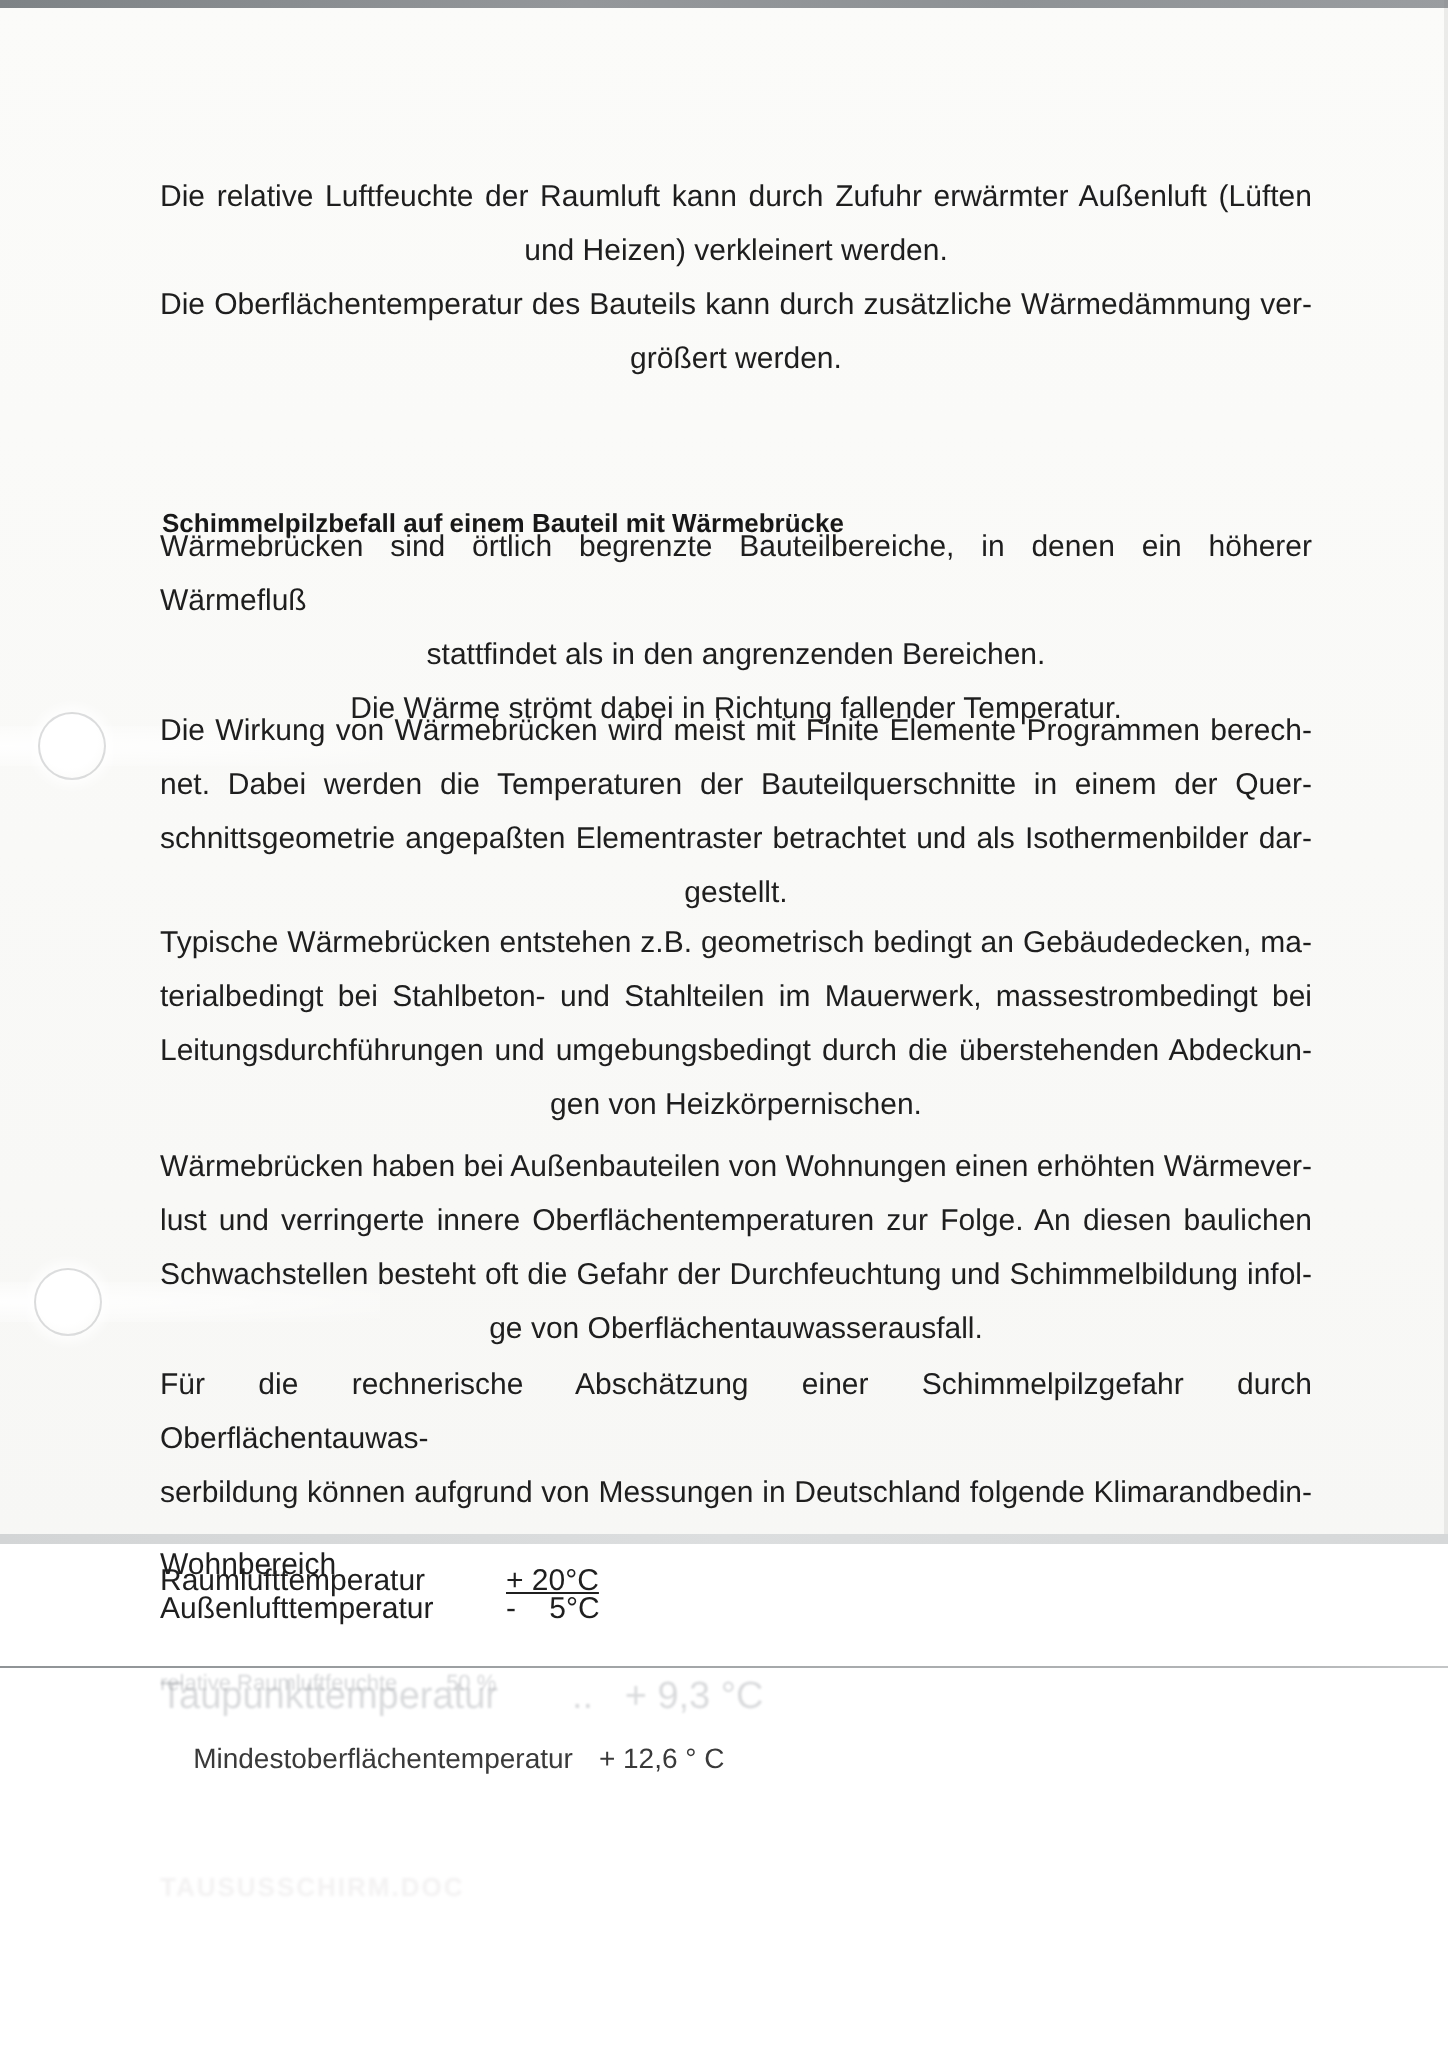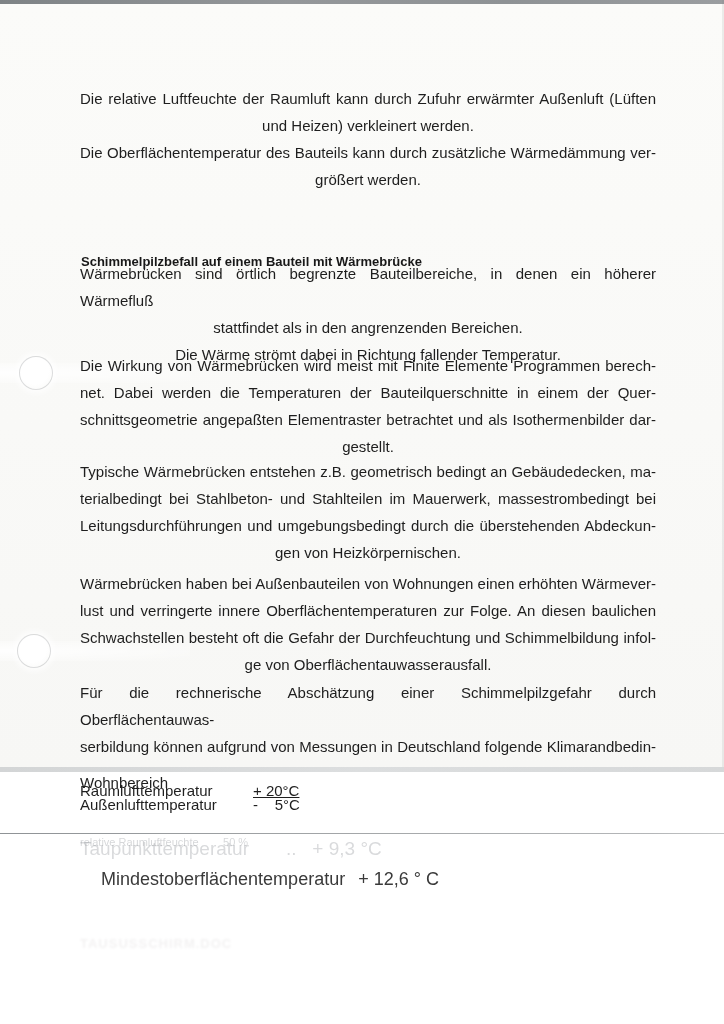--- a/index.html
+++ b/index.html
@@ -102,21 +102,21 @@
   }
   .ghost-above { top: 831px; font-size: 11px; line-height: 22px; opacity: 0.28; filter: blur(0.4px); }
   .ghost-below { top: 838px; font-size: 19px; line-height: 22px; opacity: 0.26; filter: blur(0.4px); }
   .ghost-footer {
     top: 936px; font-size: 13px; font-weight: bold; letter-spacing: 1px;
     opacity: 0.10; filter: blur(0.8px); color: #8a7f82;
   }
 
   .result-row {
     position: absolute; left: 81px; top: 840px;
-    font-size: 18px; line-height: 26px;
+    font-size: 14px; line-height: 26px;
     color: #3a3a3a;
     white-space: pre;
   }
   .result-value { margin-left: 13px; white-space: pre; }
 </style>
 </head>
 <body>
 
 <div class="page">
 

